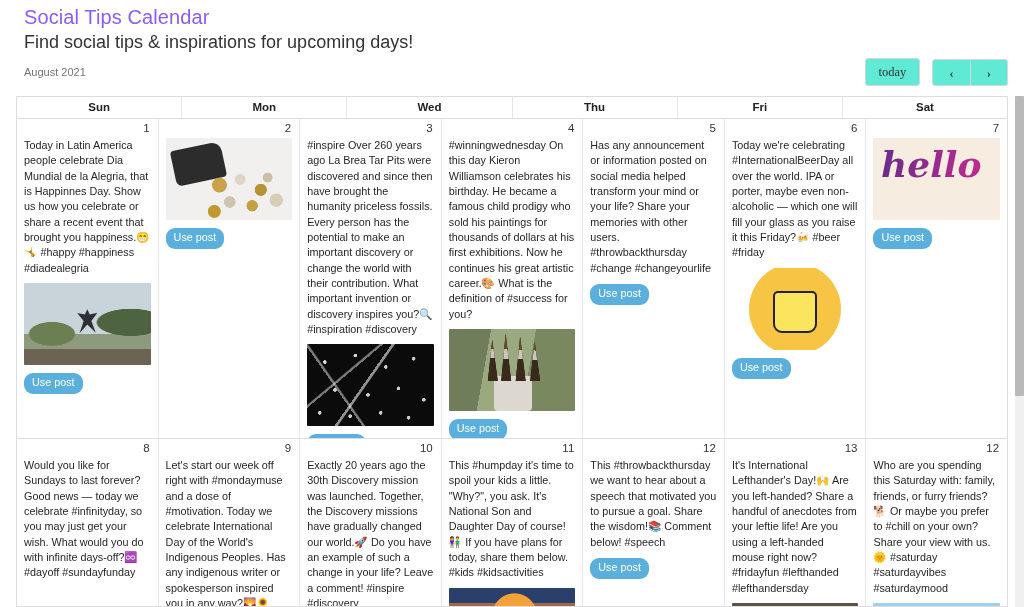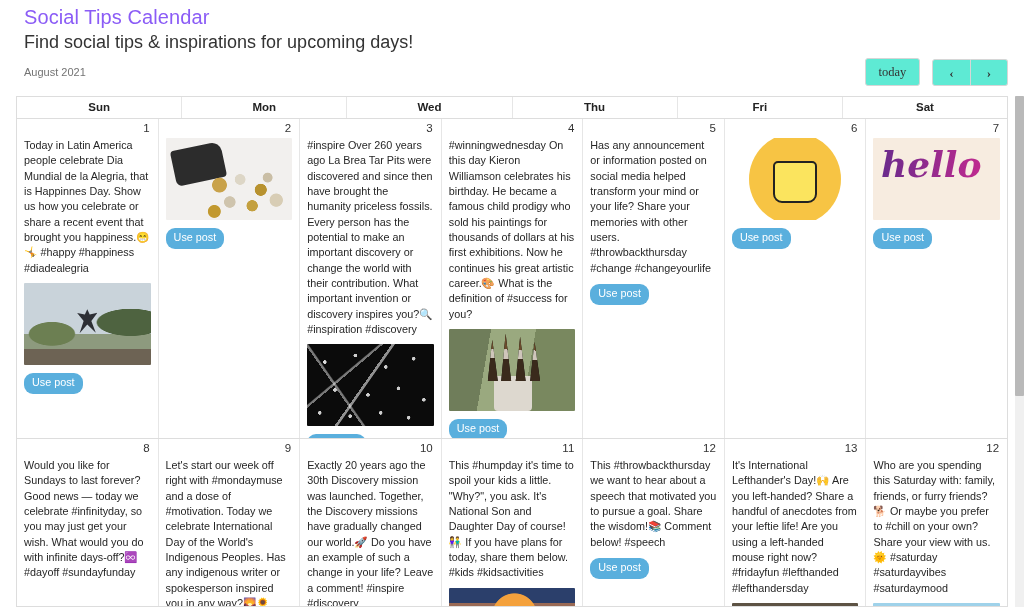--- a/index.html
+++ b/index.html
@@ -290,21 +290,21 @@
           <div class="cell">
             <div class="daynum">4</div>
             <div class="cell-body"><div class="post-text">#winningwednesday On this day Kieron Williamson celebrates his birthday. He became a famous child prodigy who sold his paintings for thousands of dollars at his first exhibitions. Now he continues his great artistic career.🎨 What is the definition of #success for you?</div><div class="post-img img-brushes" title="paint brushes in a cup"></div><button class="use-post">Use post</button></div>
           </div>
           <div class="cell">
             <div class="daynum">5</div>
             <div class="cell-body"><div class="post-text">Has any announcement or information posted on social media helped transform your mind or your life? Share your memories with other users. #throwbackthursday #change #changeyourlife</div><button class="use-post">Use post</button></div>
           </div>
           <div class="cell">
             <div class="daynum">6</div>
-            <div class="cell-body"><div class="post-img img-beer" title="cartoon beer mug on yellow circle"></div><button class="use-post">Use post</button></div>
+            <div class="cell-body"><div class="post-text">Today we're celebrating #InternationalBeerDay all over the world. IPA or porter, maybe even non-alcoholic — which one will fill your glass as you raise it this Friday?🍻 #beer #friday</div><div class="post-img img-beer" title="cartoon beer mug on yellow circle"></div><button class="use-post">Use post</button></div>
           </div>
           <div class="cell">
             <div class="daynum">7</div>
             <div class="cell-body"><div class="post-img img-hello" title="hello weekend lettering"></div><button class="use-post">Use post</button></div>
           </div>
         </div>
         <div class="week w2">
           <div class="cell">
             <div class="daynum">8</div>
             <div class="cell-body">

